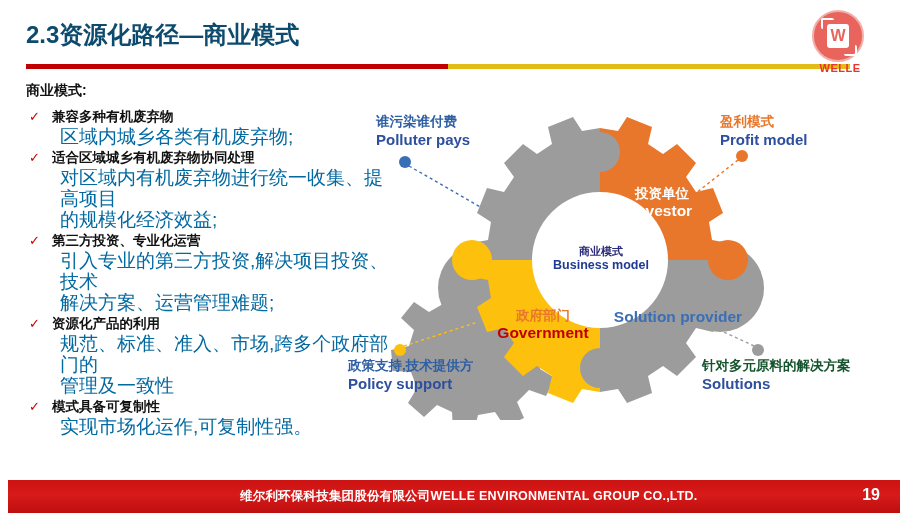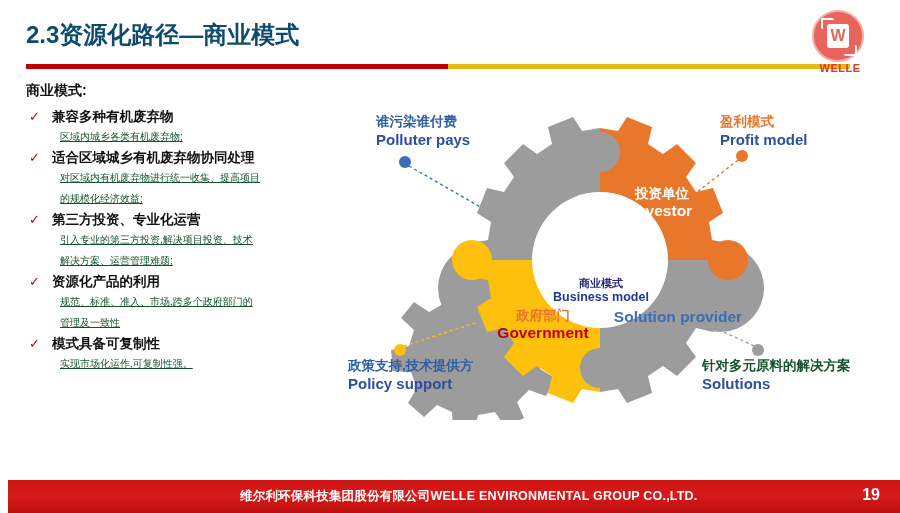--- a/index.html
+++ b/index.html
@@ -42,21 +42,21 @@
 
   
   .left-col{position:absolute;left:26px;top:82px;width:366px;}
   .lead{font-size:14px;font-weight:bold;color:#111;margin-bottom:7px;}
   .bullet{position:relative;padding-left:26px;margin-bottom:1px;}
   .tick{
     position:absolute;left:3px;top:1px;color:#C00000;font-size:13px;font-weight:bold;
     line-height:17px;
   }
   .b-head{font-size:13.5px;font-weight:bold;color:#111;line-height:19px;}
-  .b-body{font-size:10px;color:#14532d;line-height:21px;padding-left:8px;text-decoration:underline;}
+  .b-body{font-size:19px;color:#0369a1;line-height:21px;padding-left:8px;}
 
   
   .diagram{position:absolute;left:330px;top:100px;width:560px;height:320px;}
   .diagram svg{position:absolute;left:0;top:0;}
 
   .callout{position:absolute;line-height:1.25;white-space:nowrap;}
   .callout .cn{font-size:13.5px;font-weight:bold;display:block;}
   .callout .en{font-size:15px;font-weight:bold;display:block;color:#2E4F9E;}
   .co-tl{left:46px;top:14px;text-align:left;}
   .co-tl .cn{color:#2E5FA3;}
@@ -73,21 +73,21 @@
   .glabel .en{display:block;font-size:15.5px;font-weight:bold;}
   .gl-pol{left:150px;top:84px;width:120px;}
   .gl-pol .cn,.gl-pol .en{color:#ffffff;}
   .gl-inv{left:272px;top:86px;width:120px;}
   .gl-inv .cn,.gl-inv .en{color:#ffffff;text-align:center;}
   .gl-gov{left:148px;top:208px;width:130px;}
   .gl-gov .cn{color:#E8772B;}
   .gl-gov .en{color:#C00000;}
   .gl-sol{left:268px;top:208px;width:160px;}
   .gl-sol .cn,.gl-sol .en{color:#3B6FB5;}
-  .gl-core{left:216px;top:145px;width:110px;margin-top:32px;}
+  .gl-core{left:216px;top:145px;width:110px;}
   .gl-core .cn{display:block;font-size:11px;font-weight:bold;color:#2A2A7A;}
   .gl-core .en{display:block;font-size:12.5px;font-weight:bold;color:#1F3A93;}
 
   
   .footer{
     position:absolute;left:8px;bottom:0;width:900px;height:33px;
     background:linear-gradient(180deg,#CC1212 0%,#D81A1A 45%,#BD0E0E 100%);
   }
   .footer-text{
     position:absolute;left:232px;top:8px;color:#fff;font-size:12.5px;font-weight:bold;

